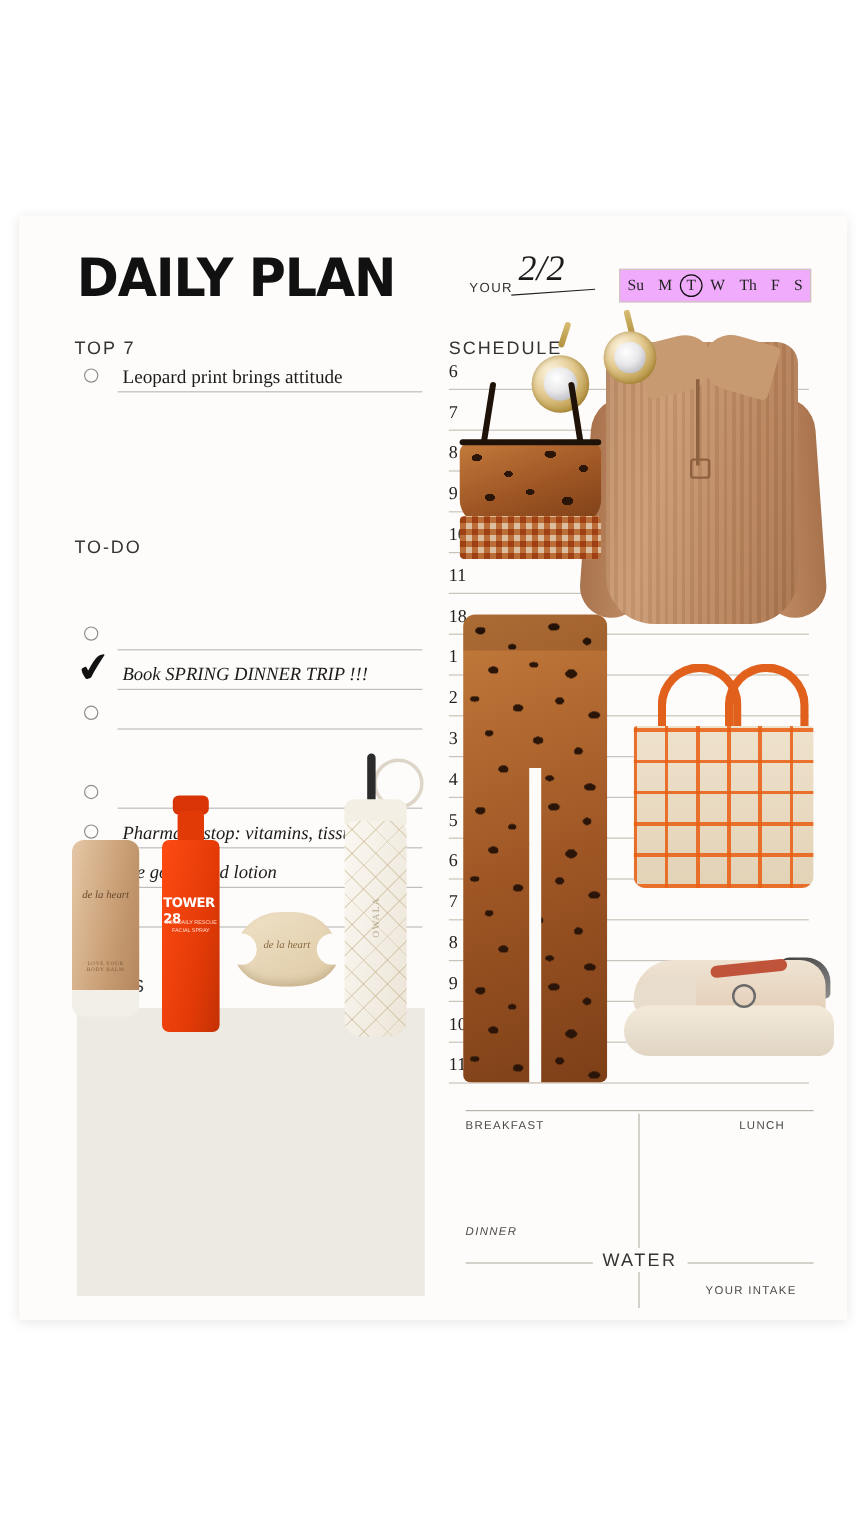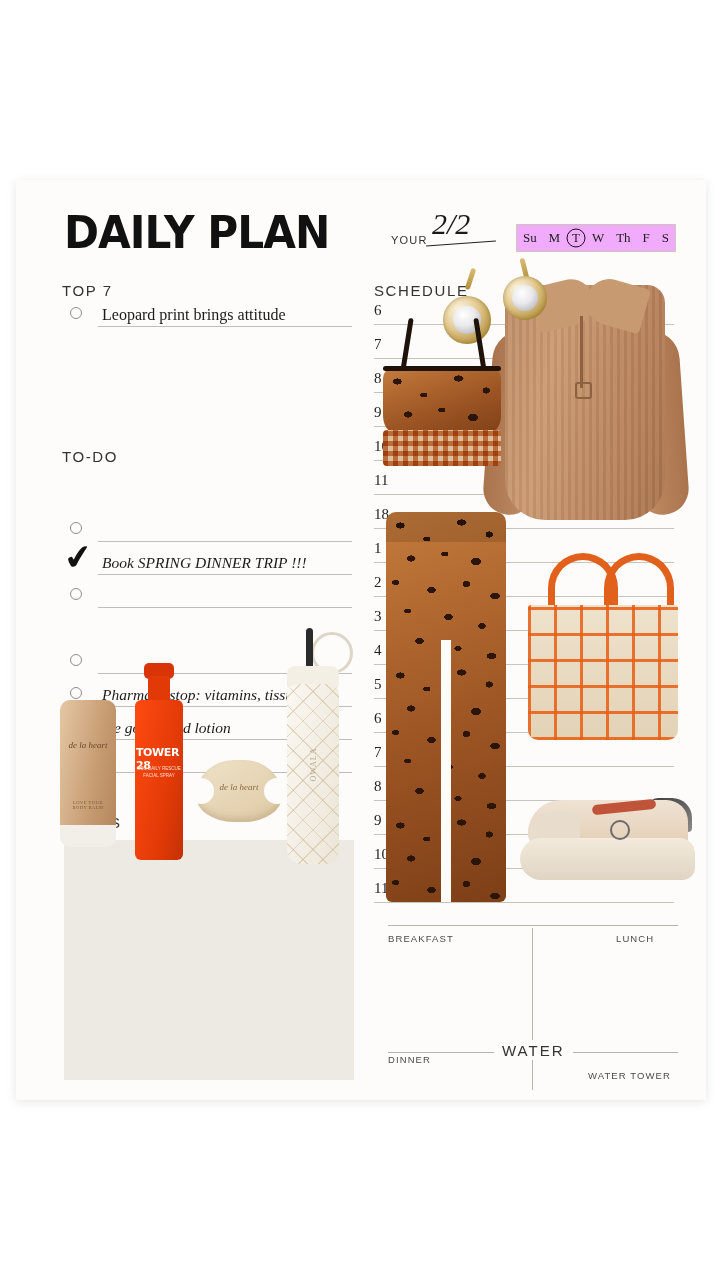--- a/index.html
+++ b/index.html
@@ -745,22 +745,22 @@
   <div class="sched-row" style="top:688px"></div>
   <div class="sched-hour" style="top:700px">11</div>
   <div class="sched-row" style="top:722px"></div>
 
   <div class="meal-rule" style="left:372px; top:745px; width:290px; height:1px;"></div>
   <div class="meal-label" style="left:372px; top:753px;">BREAKFAST</div>
   <div class="meal-label" style="left:600px; top:753px;">LUNCH</div>
   <div class="meal-rule" style="left:516px; top:748px; width:1px; height:112px;"></div>
   <div class="meal-rule" style="left:372px; top:872px; width:290px; height:1px;"></div>
   <div class="meals-word">WATER</div>
-  <div class="meal-label" style="left:372px; top:874px;">DINNER</div>
-  <div class="meal-label" style="left:572px; top:890px;">WATER TOWER</div>
+  <div class="meal-label" style="left:372px; top:841px;font-style:italic;">DINNER</div>
+  <div class="meal-label" style="left:572px; top:890px;">YOUR INTAKE</div>
   <div class="meal-rule" style="left:516px; top:880px; width:1px; height:30px;"></div>
 </div>
 
 <div>
   <div class="sweater-sleeveL"></div>
   <div class="sweater-sleeveR"></div>
   <div class="sweater-body"></div>
   <div class="ribs"></div>
   <div class="collar-l"></div>
   <div class="collar-r"></div>

